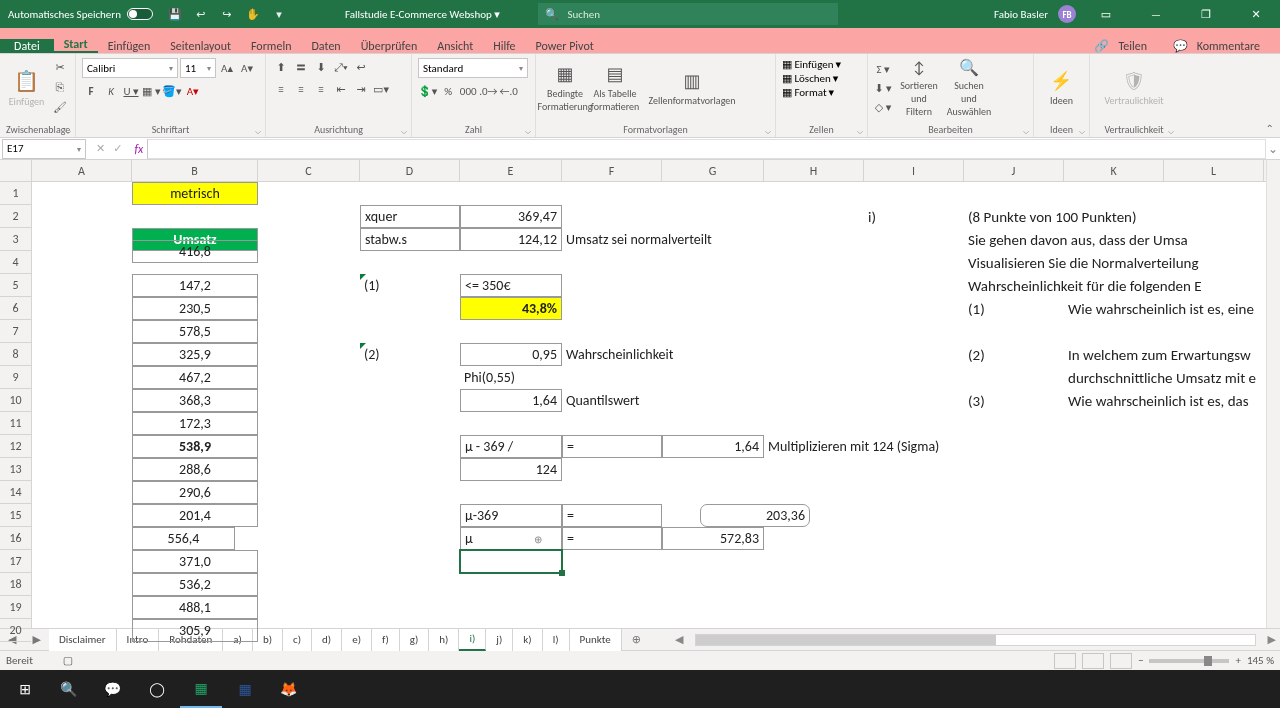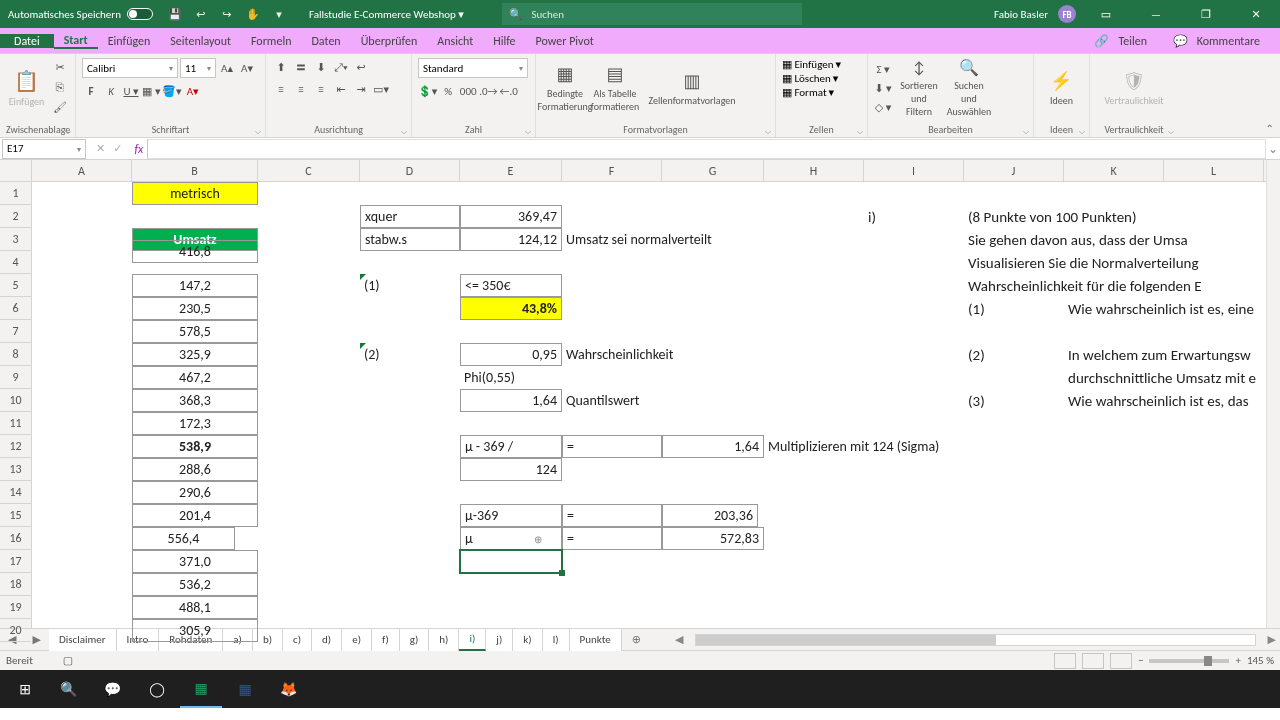--- a/index.html
+++ b/index.html
@@ -5,28 +5,28 @@
 * { box-sizing: border-box; margin: 0; padding: 0; font-family: "Segoe UI", Calibri, sans-serif; }
 body { width: 1280px; height: 720px; overflow: hidden; background: #fff; font-size: 12px; user-select: none; }
 
 
 .title-bar { height: 28px; background: #217346; color: #fff; display: flex; align-items: center; font-size: 11px; }
 .autosave { display: flex; align-items: center; padding: 0 8px; gap: 6px; }
 .toggle { width: 26px; height: 12px; border: 1px solid #fff; border-radius: 6px; position: relative; background: #185c38; }
 .toggle::after { content: ""; width: 8px; height: 8px; background: #fff; border-radius: 50%; position: absolute; top: 1px; left: 1px; }
 .qat { display: flex; gap: 10px; padding: 0 6px; align-items: center; }
 .qat-icon { width: 16px; height: 16px; display: flex; align-items: center; justify-content: center; opacity: .9; }
-.doc-title { flex: 0 0 auto; margin-left: 16px; }
+.doc-title { flex: 0 0 auto; margin-left: 52px; }
 .search-box { margin-left: 38px; width: 300px; height: 22px; background: #2f8259; display: flex; align-items: center; padding: 0 8px; gap: 8px; color: #d9ead3; }
 .title-right { margin-left: auto; display: flex; align-items: center; gap: 10px; padding-right: 4px; }
 .user-badge { width: 18px; height: 18px; border-radius: 50%; background: #9b82d4; color: #fff; display: flex; align-items: center; justify-content: center; font-size: 9px; font-weight: bold; }
 .win-btn { width: 40px; height: 28px; display: flex; align-items: center; justify-content: center; }
 
 
-.ribbon-tabs { height: 26px; background: #f0abfc; border-bottom: 1px solid #d4d4d4; display: flex; align-items: center; font-size: 12px; }
+.ribbon-tabs { height: 26px; background: #fca5a5; border-bottom: 1px solid #d4d4d4; display: flex; align-items: flex-end; font-size: 12px; }
 .ribbon-tabs .file { background: #217346; color: #fff; padding: 0 14px; display: flex; align-items: center; }
 .ribbon-tabs .tab { padding: 0 10px; display: flex; align-items: center; color: #444; }
 .ribbon-tabs .tab.active { border-bottom: 2px solid #217346; color: #217346; font-weight: 600; }
 .ribbon-tabs .right { margin-left: auto; display: flex; gap: 8px; align-items: center; padding-right: 8px; color: #444; }
 .ribbon-tabs .right span { padding: 0 6px; }
 
 
 .ribbon { height: 84px; background: #f3f2f1; border-bottom: 1px solid #d4d4d4; display: flex; position: relative; }
 .group { border-right: 1px solid #e1dfdd; padding: 2px 6px 0 6px; display: flex; flex-direction: column; justify-content: space-between; }
 .group-body { flex: 1; display: flex; align-items: flex-start; gap: 4px; padding-top: 2px; }
@@ -374,21 +374,21 @@
       <div class="cell " style="left: 428px; top: 184px; width: 102px;">Phi(0,55)</div>
       <div class="cell b-all r" style="left: 428px; top: 207px; width: 102px;">1,64</div>
       <div class="cell " style="left: 530px; top: 207px; width: 160px;">Quantilswert</div>
       <div class="cell b-all" style="left: 428px; top: 253px; width: 102px;">µ - 369 /</div>
       <div class="cell b-all" style="left: 530px; top: 253px; width: 100px;">=</div>
       <div class="cell b-all r" style="left: 630px; top: 253px; width: 102px;">1,64</div>
       <div class="cell " style="left: 732px; top: 253px; width: 260px;">Multiplizieren mit 124 (Sigma)</div>
       <div class="cell b-all r" style="left: 428px; top: 276px; width: 102px;">124</div>
       <div class="cell b-all" style="left: 428px; top: 322px; width: 102px;">µ-369</div>
       <div class="cell b-all" style="left: 530px; top: 322px; width: 100px;">=</div>
-      <div class="cell b-all r" style="left: 630px; top: 322px; width: 96px;">203,36</div>
+      <div class="cell b-all r" style="left: 668px; top: 322px; width: 110px; border-radius: 7px;">203,36</div>
       <div class="cell b-all" style="left: 428px; top: 345px; width: 102px;">µ</div>
       <div class="cell b-all" style="left: 530px; top: 345px; width: 100px;">=</div>
       <div class="cell b-all r" style="left: 630px; top: 345px; width: 102px;">572,83</div>
       <div style="position: absolute; font-size: 10px; color: rgb(136, 136, 136); left: 502px; top: 351px;">⊕</div>
       <div class="cell sel" style="left: 428px; top: 368px; width: 102px;"></div>
       <div class="cell" style="left: 832px; top: 23px; width: 30px; font-size: 15px;">i)</div>
       <div class="cell" style="left: 932px; top: 23px; width: 300px; font-size: 15px;">(8 Punkte von 100 Punkten)</div>
       <div class="cell" style="left: 932px; top: 46px; width: 310px; font-size: 15px;">Sie gehen davon aus, dass der Umsa</div>
       <div class="cell" style="left: 932px; top: 69px; width: 310px; font-size: 15px;">Visualisieren Sie die Normalverteilung</div>
       <div class="cell" style="left: 932px; top: 92px; width: 310px; font-size: 15px;">Wahrscheinlichkeit für die folgenden E</div>

